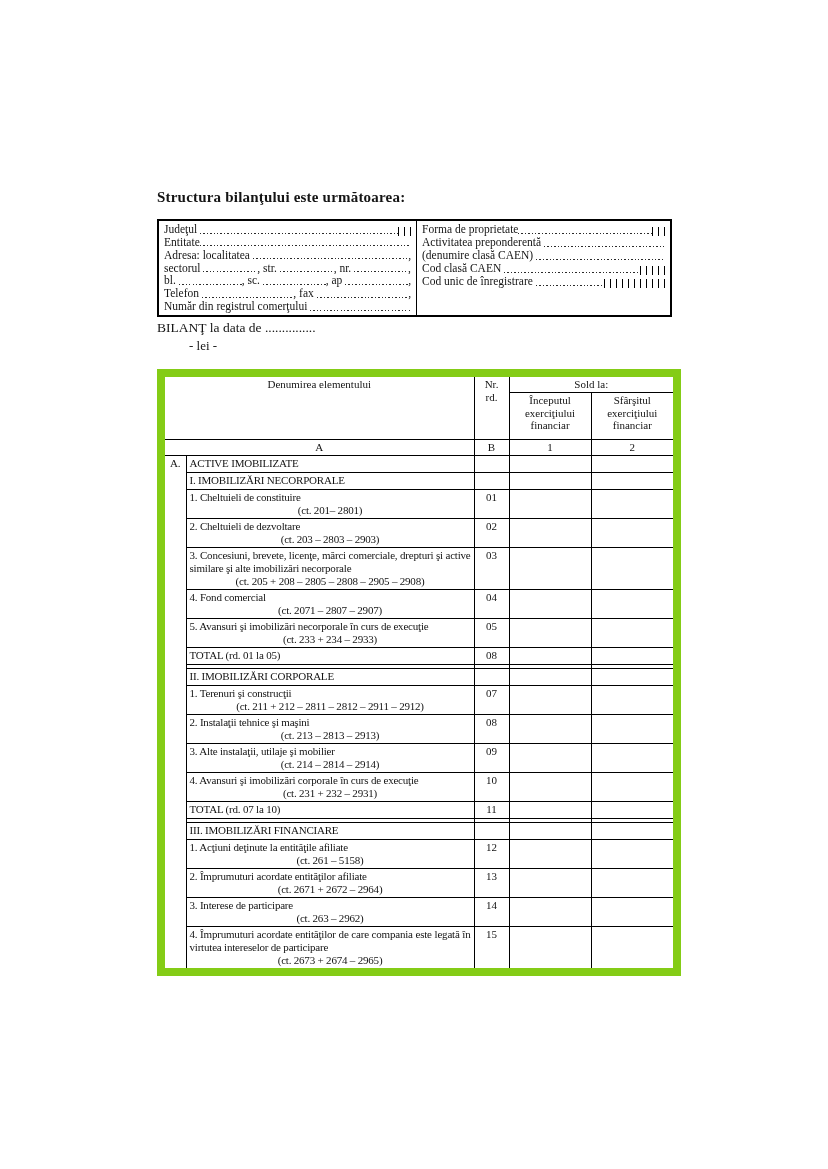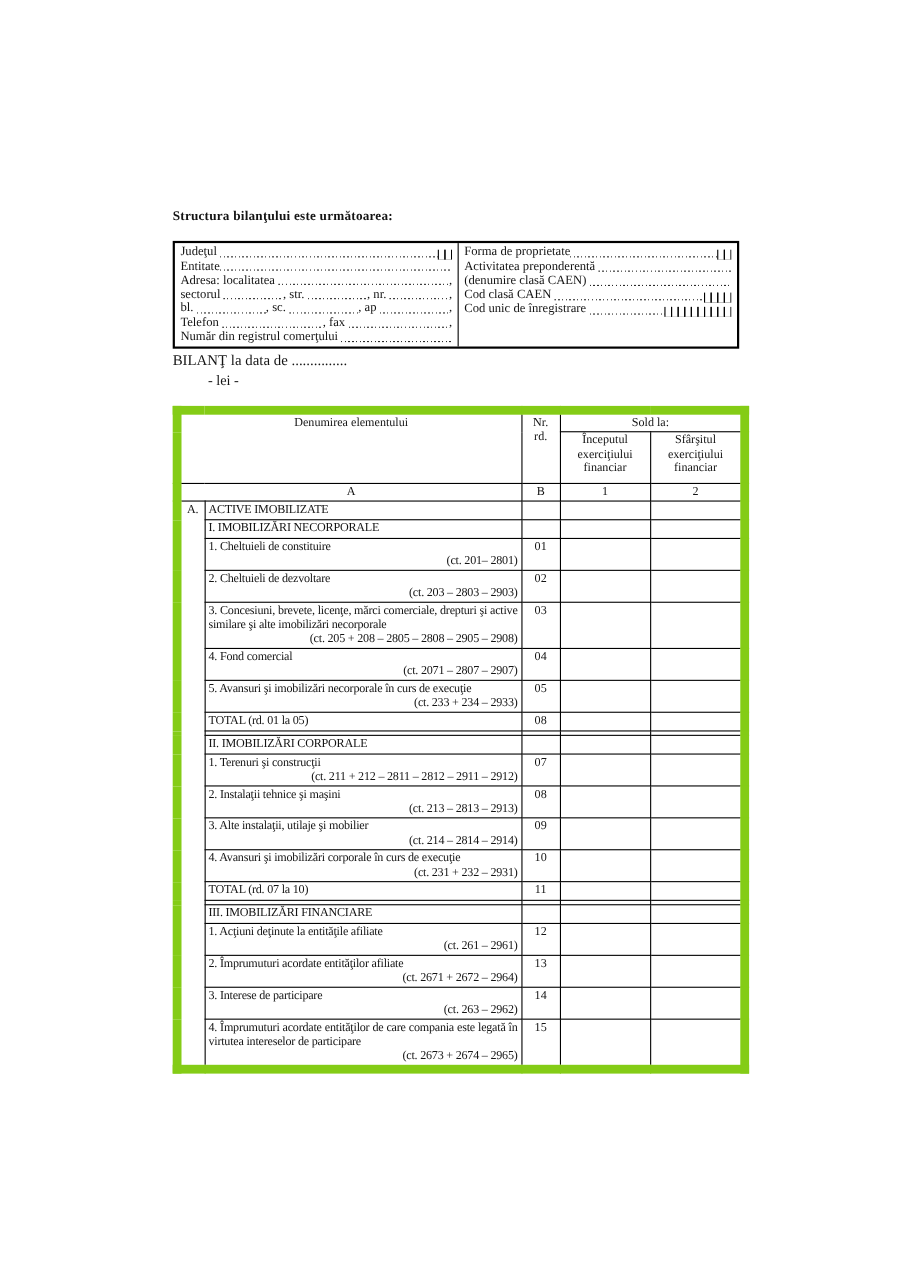--- a/index.html
+++ b/index.html
@@ -7,21 +7,21 @@
     width: 828px; height: 1169px;
     background: #ffffff;
     position: relative;
     font-family: "Liberation Serif", "DejaVu Serif", serif;
     color: #141414;
     overflow: hidden;
   }
 
   .page-title {
     position: absolute; left: 157px; top: 189px;
-    font-size: 12px; font-weight: bold; letter-spacing: 0.2px;
+    font-size: 15px; font-weight: bold; letter-spacing: 0.2px;
     white-space: nowrap;
   }
 
   
   .info-box {
     position: absolute; left: 157px; top: 219px;
     width: 515px; height: 98px;
     border: 2px solid #000;
     box-sizing: border-box;
     display: flex;
@@ -81,21 +81,21 @@
   tr.hdr-cols   { height: 47px; }
   tr.hdr-letters{ height: 16px; }
   tr.hdr-cols td { line-height: 12.5px; }
 
   td.letter-cell {
     text-align: center;
     vertical-align: top;
     padding-top: 1px;
   }
   td.name-cell .name-main { text-align: justify; letter-spacing: -0.2px; }
-  td.name-cell .name-ct   { text-align: right; letter-spacing: -0.2px; }
+  td.name-cell .name-ct   { text-align: center; letter-spacing: -0.2px; }
   tr.section td.name-cell, tr.total td.name-cell { text-align: left; }
   tr.section td, tr.total td { height: 14px; }
   tr.sep td { height: 3px; padding: 0; }
   td.nr-cell { text-align: center; }
 </style>
 </head>
 <body>
 
 <div class="page-title">Structura bilanţului este următoarea:</div>
 
@@ -285,21 +285,21 @@
         <td class="name-cell">
           <div class="name-main">III. IMOBILIZĂRI FINANCIARE</div>
         </td>
         <td class="nr-cell"></td>
         <td class="val-cell"></td>
         <td class="val-cell"></td>
       </tr>
       <tr class="item">
         <td class="name-cell">
           <div class="name-main">1. Acţiuni deţinute la entităţile afiliate</div>
-          <div class="name-ct">(ct. 261 – 2961)</div>
+          <div class="name-ct">(ct. 261 – 5158)</div>
         </td>
         <td class="nr-cell">12</td>
         <td class="val-cell"></td>
         <td class="val-cell"></td>
       </tr>
       <tr class="item">
         <td class="name-cell">
           <div class="name-main">2. Împrumuturi acordate entităţilor afiliate</div>
           <div class="name-ct">(ct. 2671 + 2672 – 2964)</div>
         </td>

